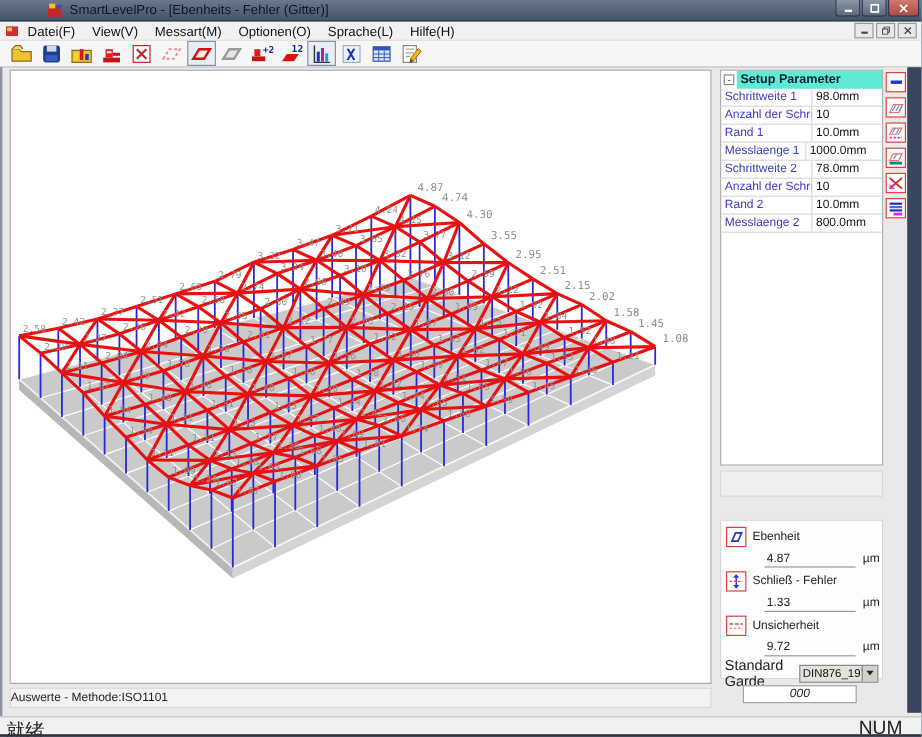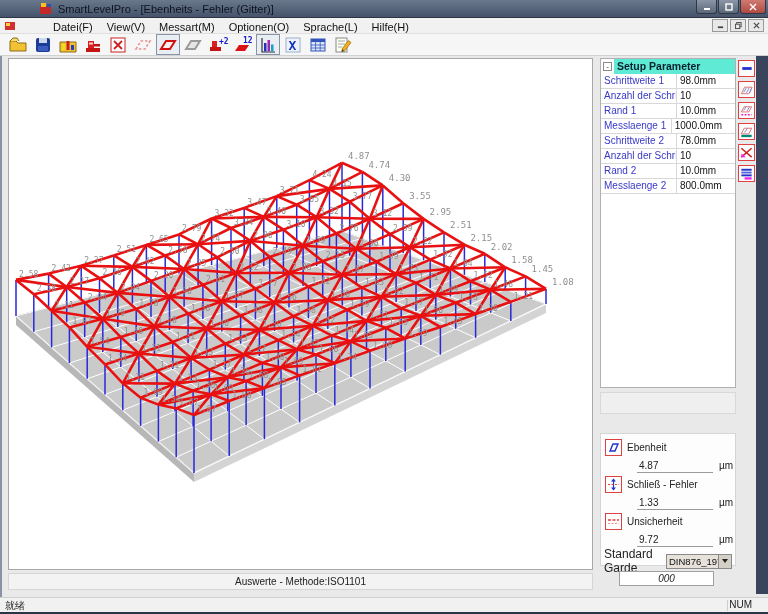--- a/index.html
+++ b/index.html
@@ -14,21 +14,21 @@
   .titlebar .app-icon { width:13px; height:13px; margin-left:5px; }
   .titlebar .title-text { font-size:11px; color:#0d1420; margin-left:6px; white-space:nowrap; }
   .caption-buttons { position:absolute; right:2px; top:0; display:flex; }
   .cap-btn { width:21px; height:14px; border:1px solid #2e3748; border-top:none;
     background:linear-gradient(#8b97a8,#5b6susa78); background:linear-gradient(#8b97a8,#5b6878);
     border-radius:0 0 3px 3px; margin-left:1px; display:flex; align-items:center; justify-content:center; }
   .cap-btn.close { width:26px; background:linear-gradient(#d07a70,#b14a42); }
 
   
   .menubar { position:absolute; left:0; top:18px; width:768px; height:16px; background:#f1f1f1;
-    display:flex; align-items:center; border-bottom:1px solid #e0e0e0;gap:30px; }
+    display:flex; align-items:center; border-bottom:1px solid #e0e0e0; }
   .menubar .child-icon { width:12px; height:12px; margin-left:4px; }
   .menu-item { font-size:11px; color:#111; padding:0 7px; height:16px; line-height:16px; cursor:default; }
   .mdi-buttons { position:absolute; right:4px; top:1px; display:flex; }
   .mdi-btn { width:16px; height:13px; background:#e8e8e8; border:1px solid #9a9a9a; margin-left:2px;
     display:flex; align-items:center; justify-content:center; }
 
   
   .toolbar { position:absolute; left:0; top:34px; width:768px; height:22px; background:#f6f6f6;
     border-bottom:1px solid #d2d2d2; display:flex; align-items:center; padding-left:6px; }
   .tb-btn { width:24px; height:21px; display:flex; align-items:center; justify-content:center;
@@ -37,21 +37,21 @@
 
   
   .client { position:absolute; left:0; top:56px; width:768px; height:541px; background:#e9e9e9; }
   .left-border { position:absolute; left:0; top:0; width:2px; height:541px; background:#8a93a3; }
   .right-border { position:absolute; left:756px; top:0; width:12px; height:538px; background:#39455c; }
 
   .plot-panel { position:absolute; left:8px; top:2px; width:585px; height:512px;
     background:#ffffff; border:1px solid #a8a8a8; }
   .caption-strip { position:absolute; left:8px; top:517px; width:585px; height:17px;
     background:#f3f3f3; border:1px solid #d5d5d5; font-size:10px; color:#222;
-    display:flex; align-items:center; justify-content:center; }
+    display:flex; align-items:center; }
 
   .setup-panel { position:absolute; left:600px; top:2px; width:136px; height:330px;
     background:#ffffff; border:1px solid #b0b0b0; }
   .setup-header { display:flex; align-items:center; height:15px; }
   .expander { width:9px; height:9px; border:1px solid #8a8a8a; background:#fff; margin:0 2px;
     font-size:8px; line-height:7px; text-align:center; color:#333; }
   .setup-title { flex:1; background:#5eead4; color:#062030; font-weight:bold; font-size:10.5px;
     height:15px; line-height:15px; padding-left:3px; }
   .setup-row { display:flex; height:15px; border-bottom:1px solid #d8d8d8; font-size:10px; }
   .setup-row .lbl { width:76px; color:#3838c8; padding:1px 0 0 3px; border-right:1px solid #d8d8d8;
@@ -82,21 +82,21 @@
 
   .code-field { position:absolute; left:619px; top:515px; width:95px; height:15px; background:#fff;
     border:1px solid #a0a0a0; font-size:10px; color:#222; display:flex; align-items:center; justify-content:center;font-style:italic; }
 
   .right-strip { position:absolute; left:737px; top:0; width:19px; height:538px; background:#e9e9e9; }
   .rs-btn { width:17px; height:17px; border:1px solid #e04040; background:#fcfcfc; margin:4px 0 0 1px;
     display:flex; align-items:center; justify-content:center; }
 
   
   .statusbar { position:absolute; left:0; top:597px; width:768px; height:15px; background:#f1f1f1;
-    border-top:1px solid #cfcfcf; font-size:10px; color:#222; }
+    border-top:1px solid #cfcfcf; font-size:16px; color:#222; }
   .status-ready { position:absolute; left:5px; top:1px; }
   .status-num { position:absolute; right:16px; top:1px;padding-left:48px; }
   .status-sep { position:absolute; right:40px; top:2px; width:1px; height:11px; background:#cccccc; }
   .bottom-border { position:absolute; left:0; top:612px; width:768px; height:2px; background:#2c3546; }
 
   svg text { font-family:"DejaVu Sans Mono", monospace; }
 </style>
 </head>
 <body>
 

